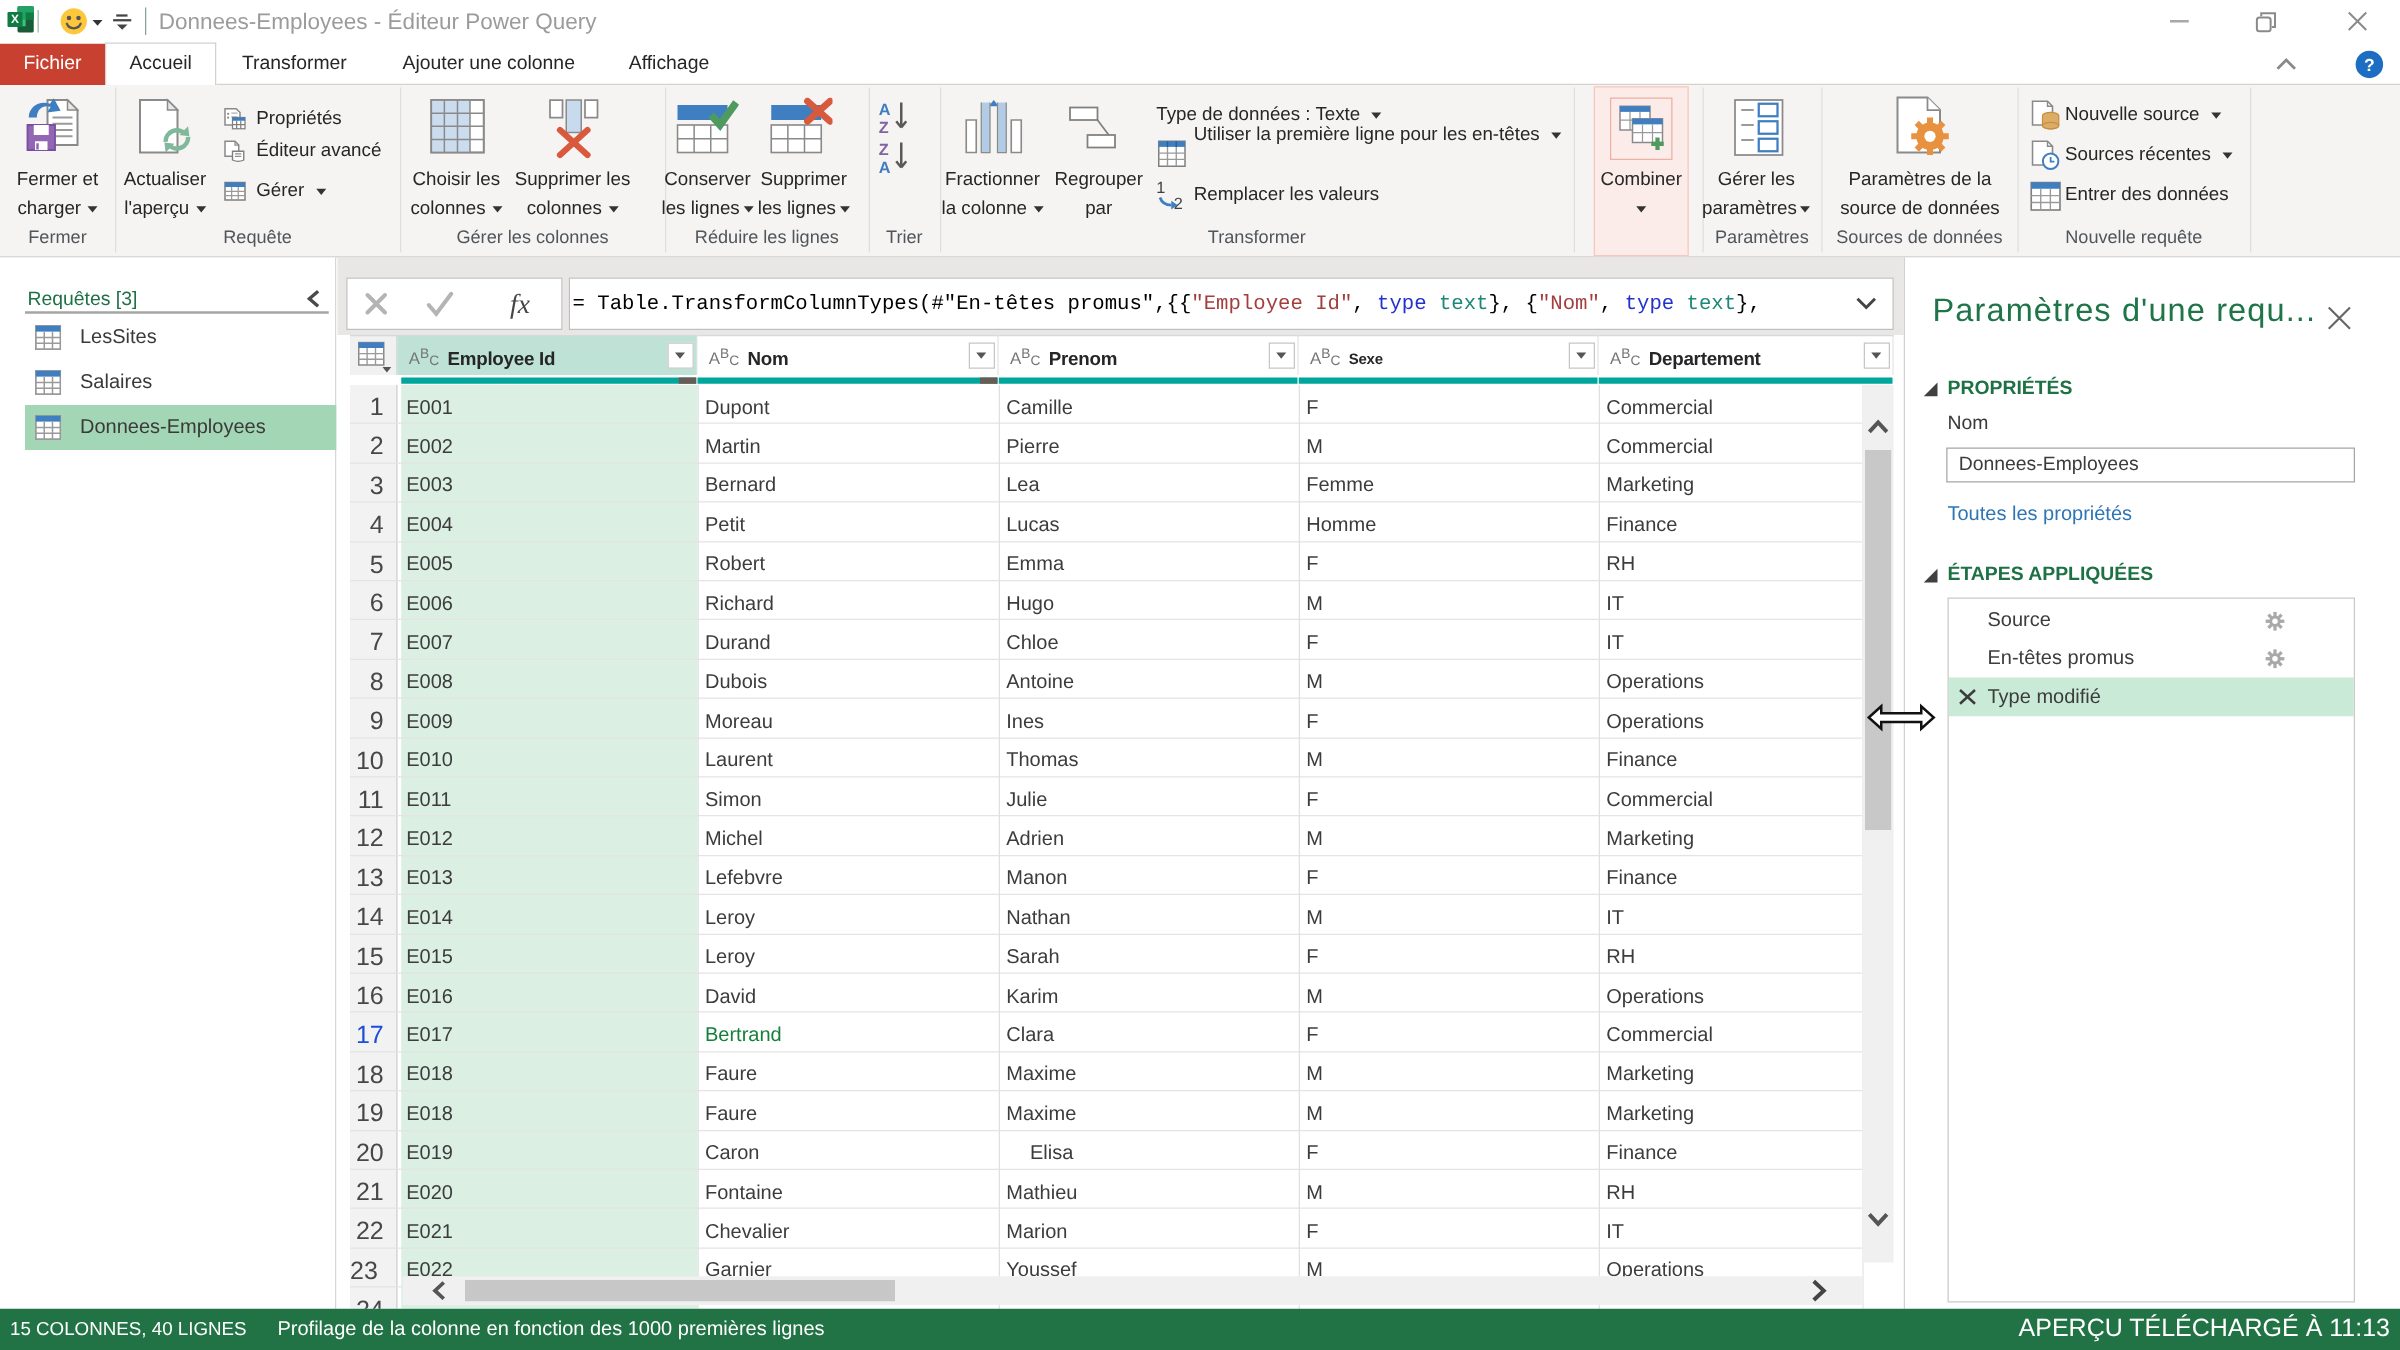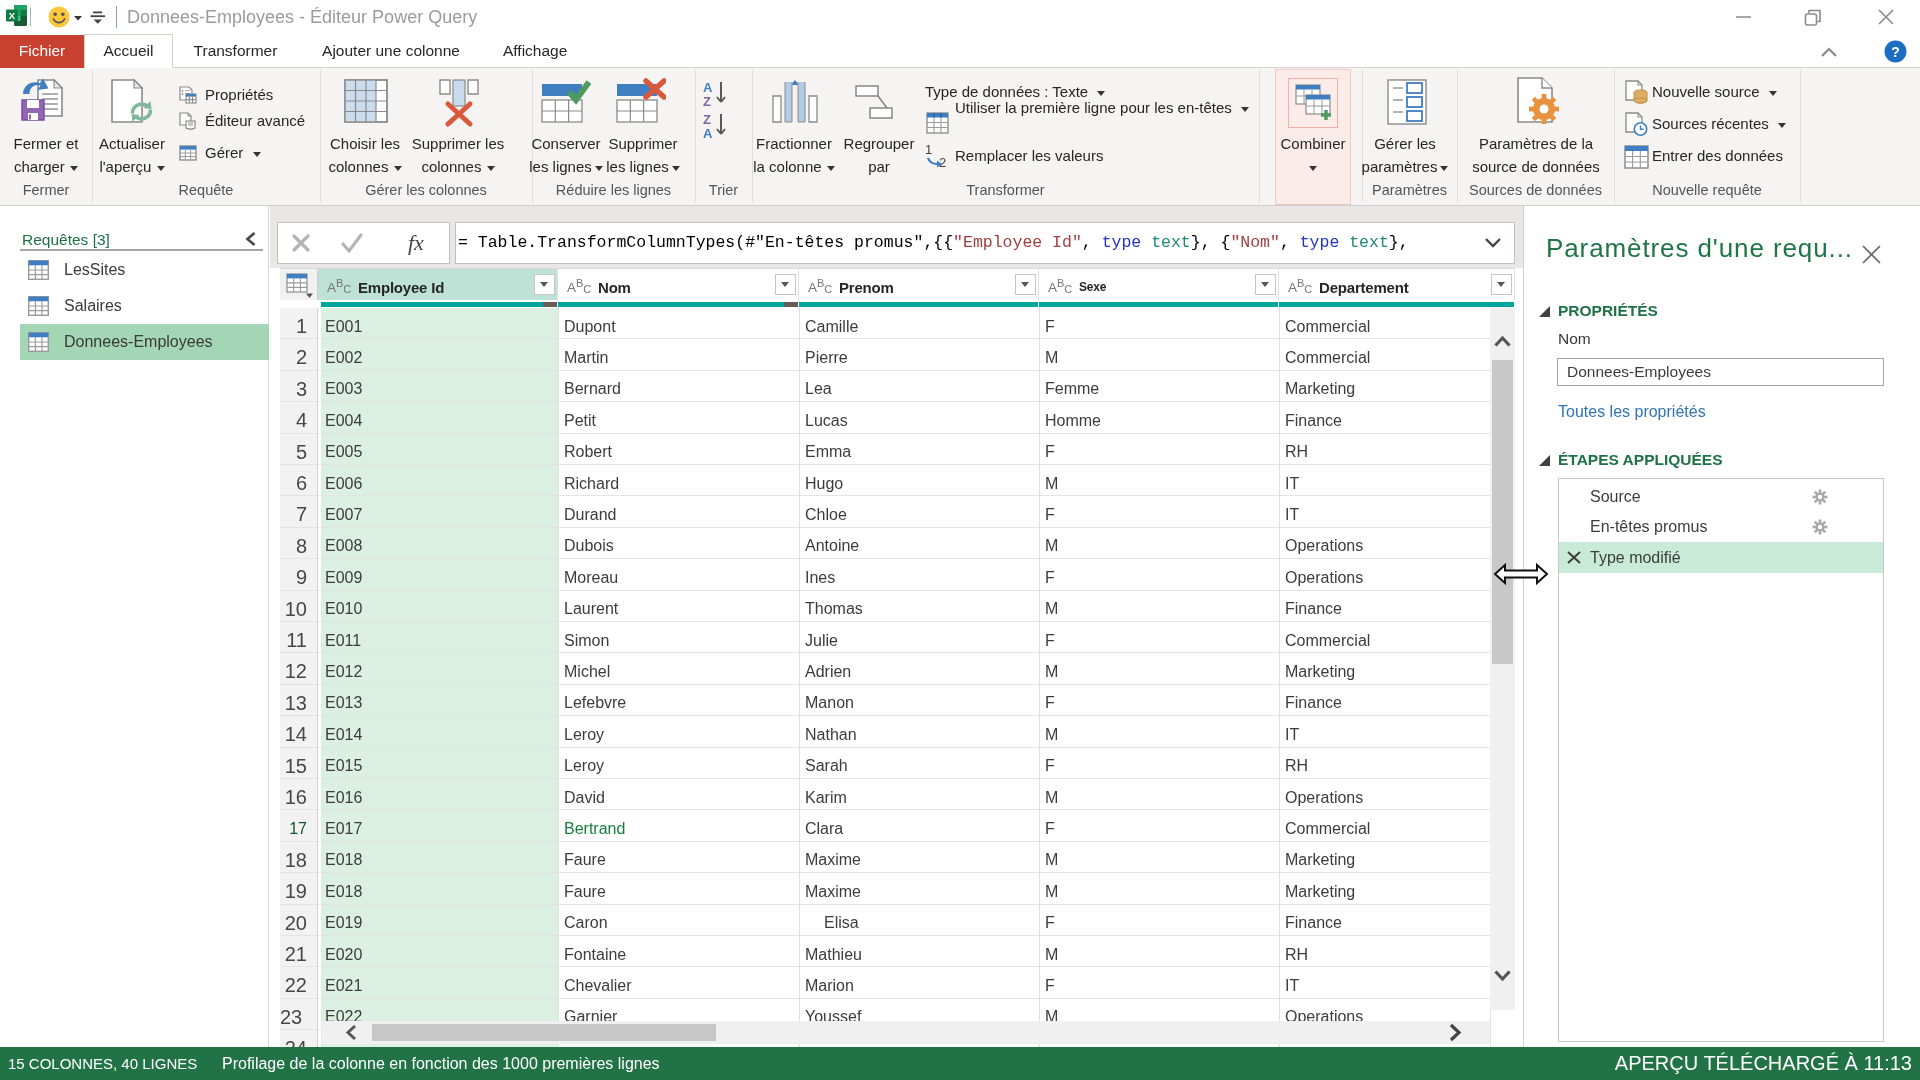--- a/index.html
+++ b/index.html
@@ -540,21 +540,21 @@
 <div class="txt" style="left:765px;top:482.1px;height:31.4px;line-height:31.4px;font-size:16px;color:#3c3c3c;">F</div>
 <div class="txt" style="left:1005px;top:482.1px;height:31.4px;line-height:31.4px;font-size:16px;color:#3c3c3c;">RH</div>
 <div class="abs" style="left:0;top:510.0px;width:1210px;height:1px;background:#e4e4e4;"></div>
 <div class="txt" style="left:0;top:514.0px;width:27px;height:31.4px;line-height:31.4px;font-size:20px;color:#474747;text-align:right;">16</div>
 <div class="txt" style="left:45px;top:513.5px;height:31.4px;line-height:31.4px;font-size:16px;color:#3c3c3c;">E016</div>
 <div class="txt" style="left:284px;top:513.5px;height:31.4px;line-height:31.4px;font-size:16px;color:#3c3c3c;">David</div>
 <div class="txt" style="left:525px;top:513.5px;height:31.4px;line-height:31.4px;font-size:16px;color:#3c3c3c;">Karim</div>
 <div class="txt" style="left:765px;top:513.5px;height:31.4px;line-height:31.4px;font-size:16px;color:#3c3c3c;">M</div>
 <div class="txt" style="left:1005px;top:513.5px;height:31.4px;line-height:31.4px;font-size:16px;color:#3c3c3c;">Operations</div>
 <div class="abs" style="left:0;top:541.4px;width:1210px;height:1px;background:#e4e4e4;"></div>
-<div class="txt" style="left:0;top:545.4px;width:27px;height:31.4px;line-height:31.4px;font-size:16px;color:#14532d;text-align:right;">17</div>
+<div class="txt" style="left:0;top:545.4px;width:27px;height:31.4px;line-height:31.4px;font-size:20px;color:#1d4ed8;text-align:right;">17</div>
 <div class="txt" style="left:45px;top:544.9px;height:31.4px;line-height:31.4px;font-size:16px;color:#3c3c3c;">E017</div>
 <div class="txt" style="left:284px;top:544.9px;height:31.4px;line-height:31.4px;font-size:16px;color:#15803d;">Bertrand</div>
 <div class="txt" style="left:525px;top:544.9px;height:31.4px;line-height:31.4px;font-size:16px;color:#3c3c3c;">Clara</div>
 <div class="txt" style="left:765px;top:544.9px;height:31.4px;line-height:31.4px;font-size:16px;color:#3c3c3c;">F</div>
 <div class="txt" style="left:1005px;top:544.9px;height:31.4px;line-height:31.4px;font-size:16px;color:#3c3c3c;">Commercial</div>
 <div class="abs" style="left:0;top:572.8px;width:1210px;height:1px;background:#e4e4e4;"></div>
 <div class="txt" style="left:0;top:576.8px;width:27px;height:31.4px;line-height:31.4px;font-size:20px;color:#474747;text-align:right;">18</div>
 <div class="txt" style="left:45px;top:576.3px;height:31.4px;line-height:31.4px;font-size:16px;color:#3c3c3c;">E018</div>
 <div class="txt" style="left:284px;top:576.3px;height:31.4px;line-height:31.4px;font-size:16px;color:#3c3c3c;">Faure</div>
 <div class="txt" style="left:525px;top:576.3px;height:31.4px;line-height:31.4px;font-size:16px;color:#3c3c3c;">Maxime</div>

